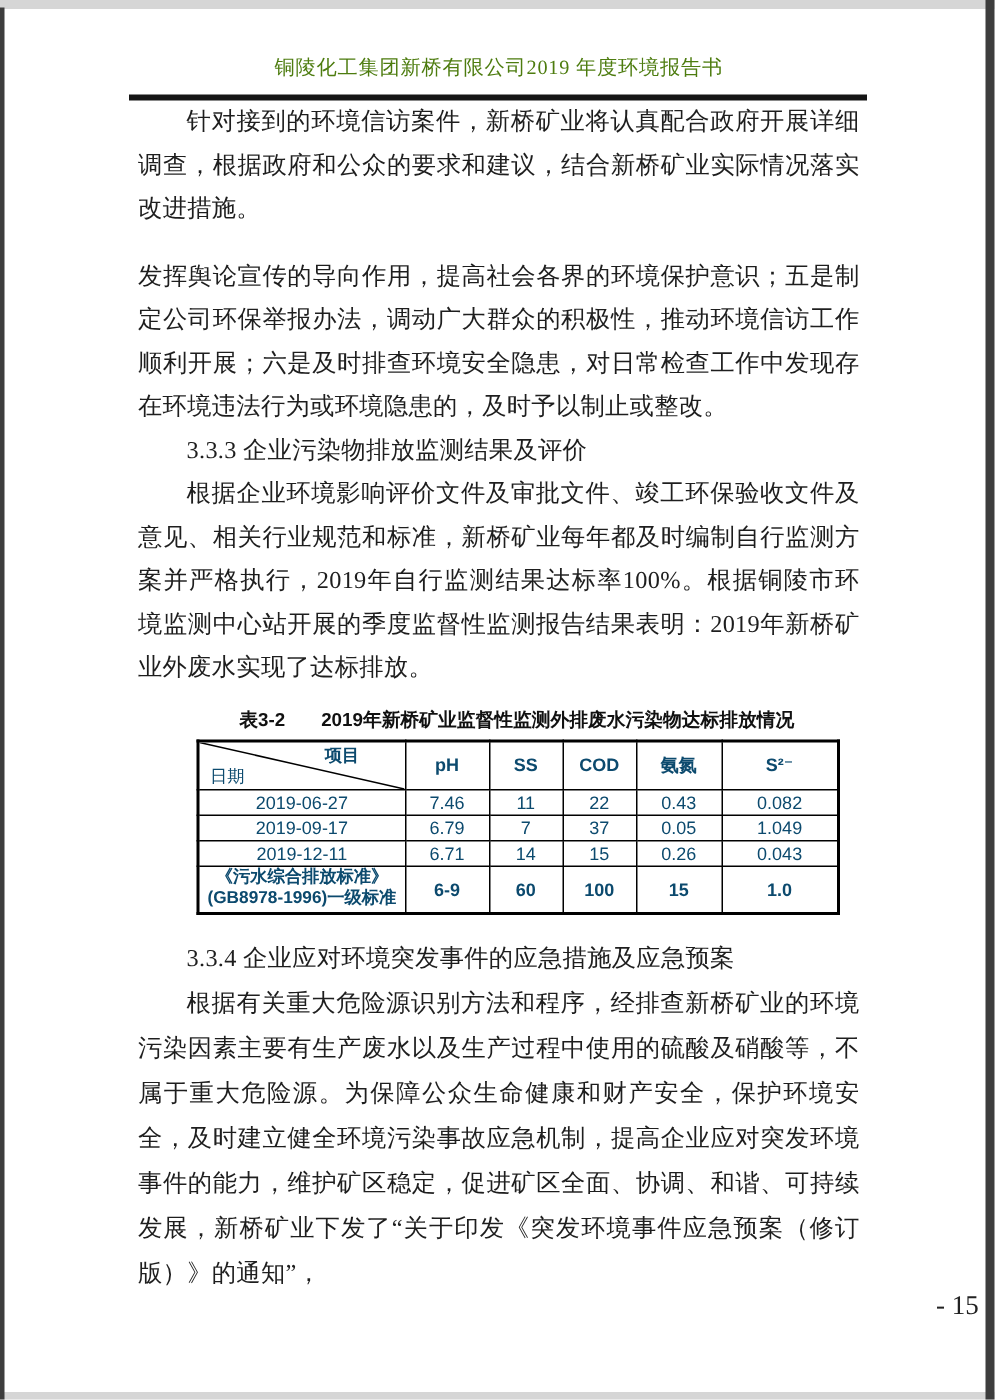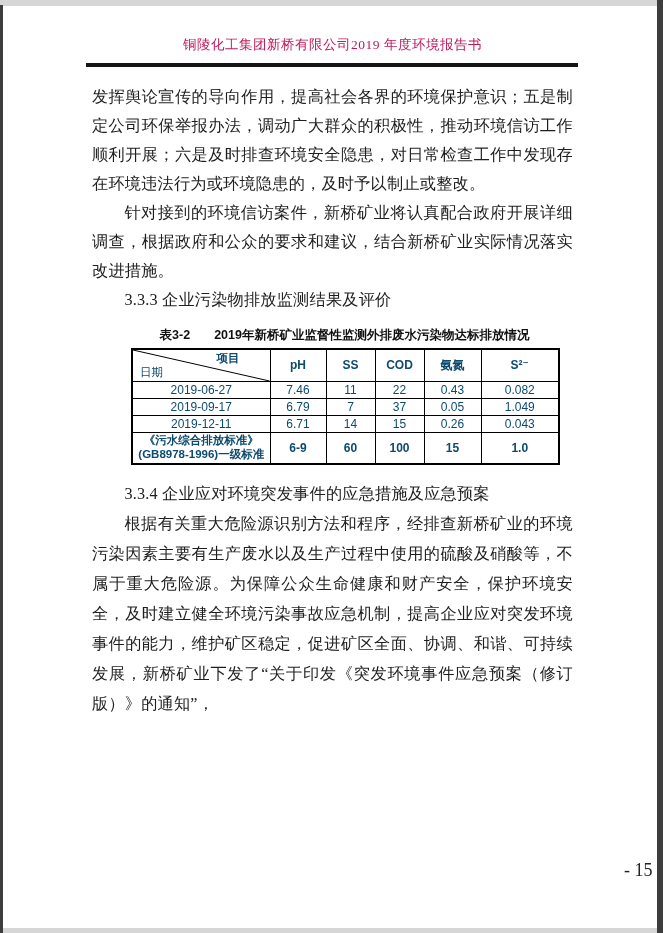--- a/index.html
+++ b/index.html
@@ -21,21 +21,21 @@
   .content {
     position: absolute; inset: 0;
     padding: 36px 90px 0 92px;
     box-sizing: border-box;
   }
 
   .header-title {
     text-align: center;
     font-size: 13.5px;
     letter-spacing: 0.5px;
-    color: #be185d;
+    color: #4d7c0f;
     white-space: nowrap;
   }
   .header-rule {
     height: 3.5px;
     background: #151515;
     margin: 9px -5px 0 -6px;
   }
 
   .para {
     margin: 0;
@@ -103,23 +103,24 @@
 <div class="edge edge-top"></div>
 <div class="edge edge-bottom"></div>
 <div class="edge edge-left"></div>
 <div class="edge edge-right"></div>
 
 <div class="content">
 
   <div class="header-title">铜陵化工集团新桥有限公司2019 年度环境报告书</div>
   <div class="header-rule"></div>
 
+  <p class="para indent">针对接到的环境信访案件，新桥矿业将认真配合政府开展详细调查，根据政府和公众的要求和建议，结合新桥矿业实际情况落实改进措施。</p>
   <p class="para first">发挥舆论宣传的导向作用，提高社会各界的环境保护意识；五是制定公司环保举报办法，调动广大群众的积极性，推动环境信访工作顺利开展；六是及时排查环境安全隐患，对日常检查工作中发现存在环境违法行为或环境隐患的，及时予以制止或整改。</p>
-  <p class="para indent">针对接到的环境信访案件，新桥矿业将认真配合政府开展详细调查，根据政府和公众的要求和建议，结合新桥矿业实际情况落实改进措施。</p>
   <p class="para indent">3.3.3 企业污染物排放监测结果及评价</p>
+  <p class="para indent">根据企业环境影响评价文件及审批文件、竣工环保验收文件及意见、相关行业规范和标准，新桥矿业每年都及时编制自行监测方案并严格执行，2019年自行监测结果达标率100%。根据铜陵市环境监测中心站开展的季度监督性监测报告结果表明：2019年新桥矿业外废水实现了达标排放。</p>
 
   <div class="table-caption">
     <span>表3-2</span>
     <span>2019年新桥矿业监督性监测外排废水污染物达标排放情况</span>
   </div>
 
   <table class="data-table">
     <colgroup>
       <col style="width:138px">
         <col style="width:56px">

